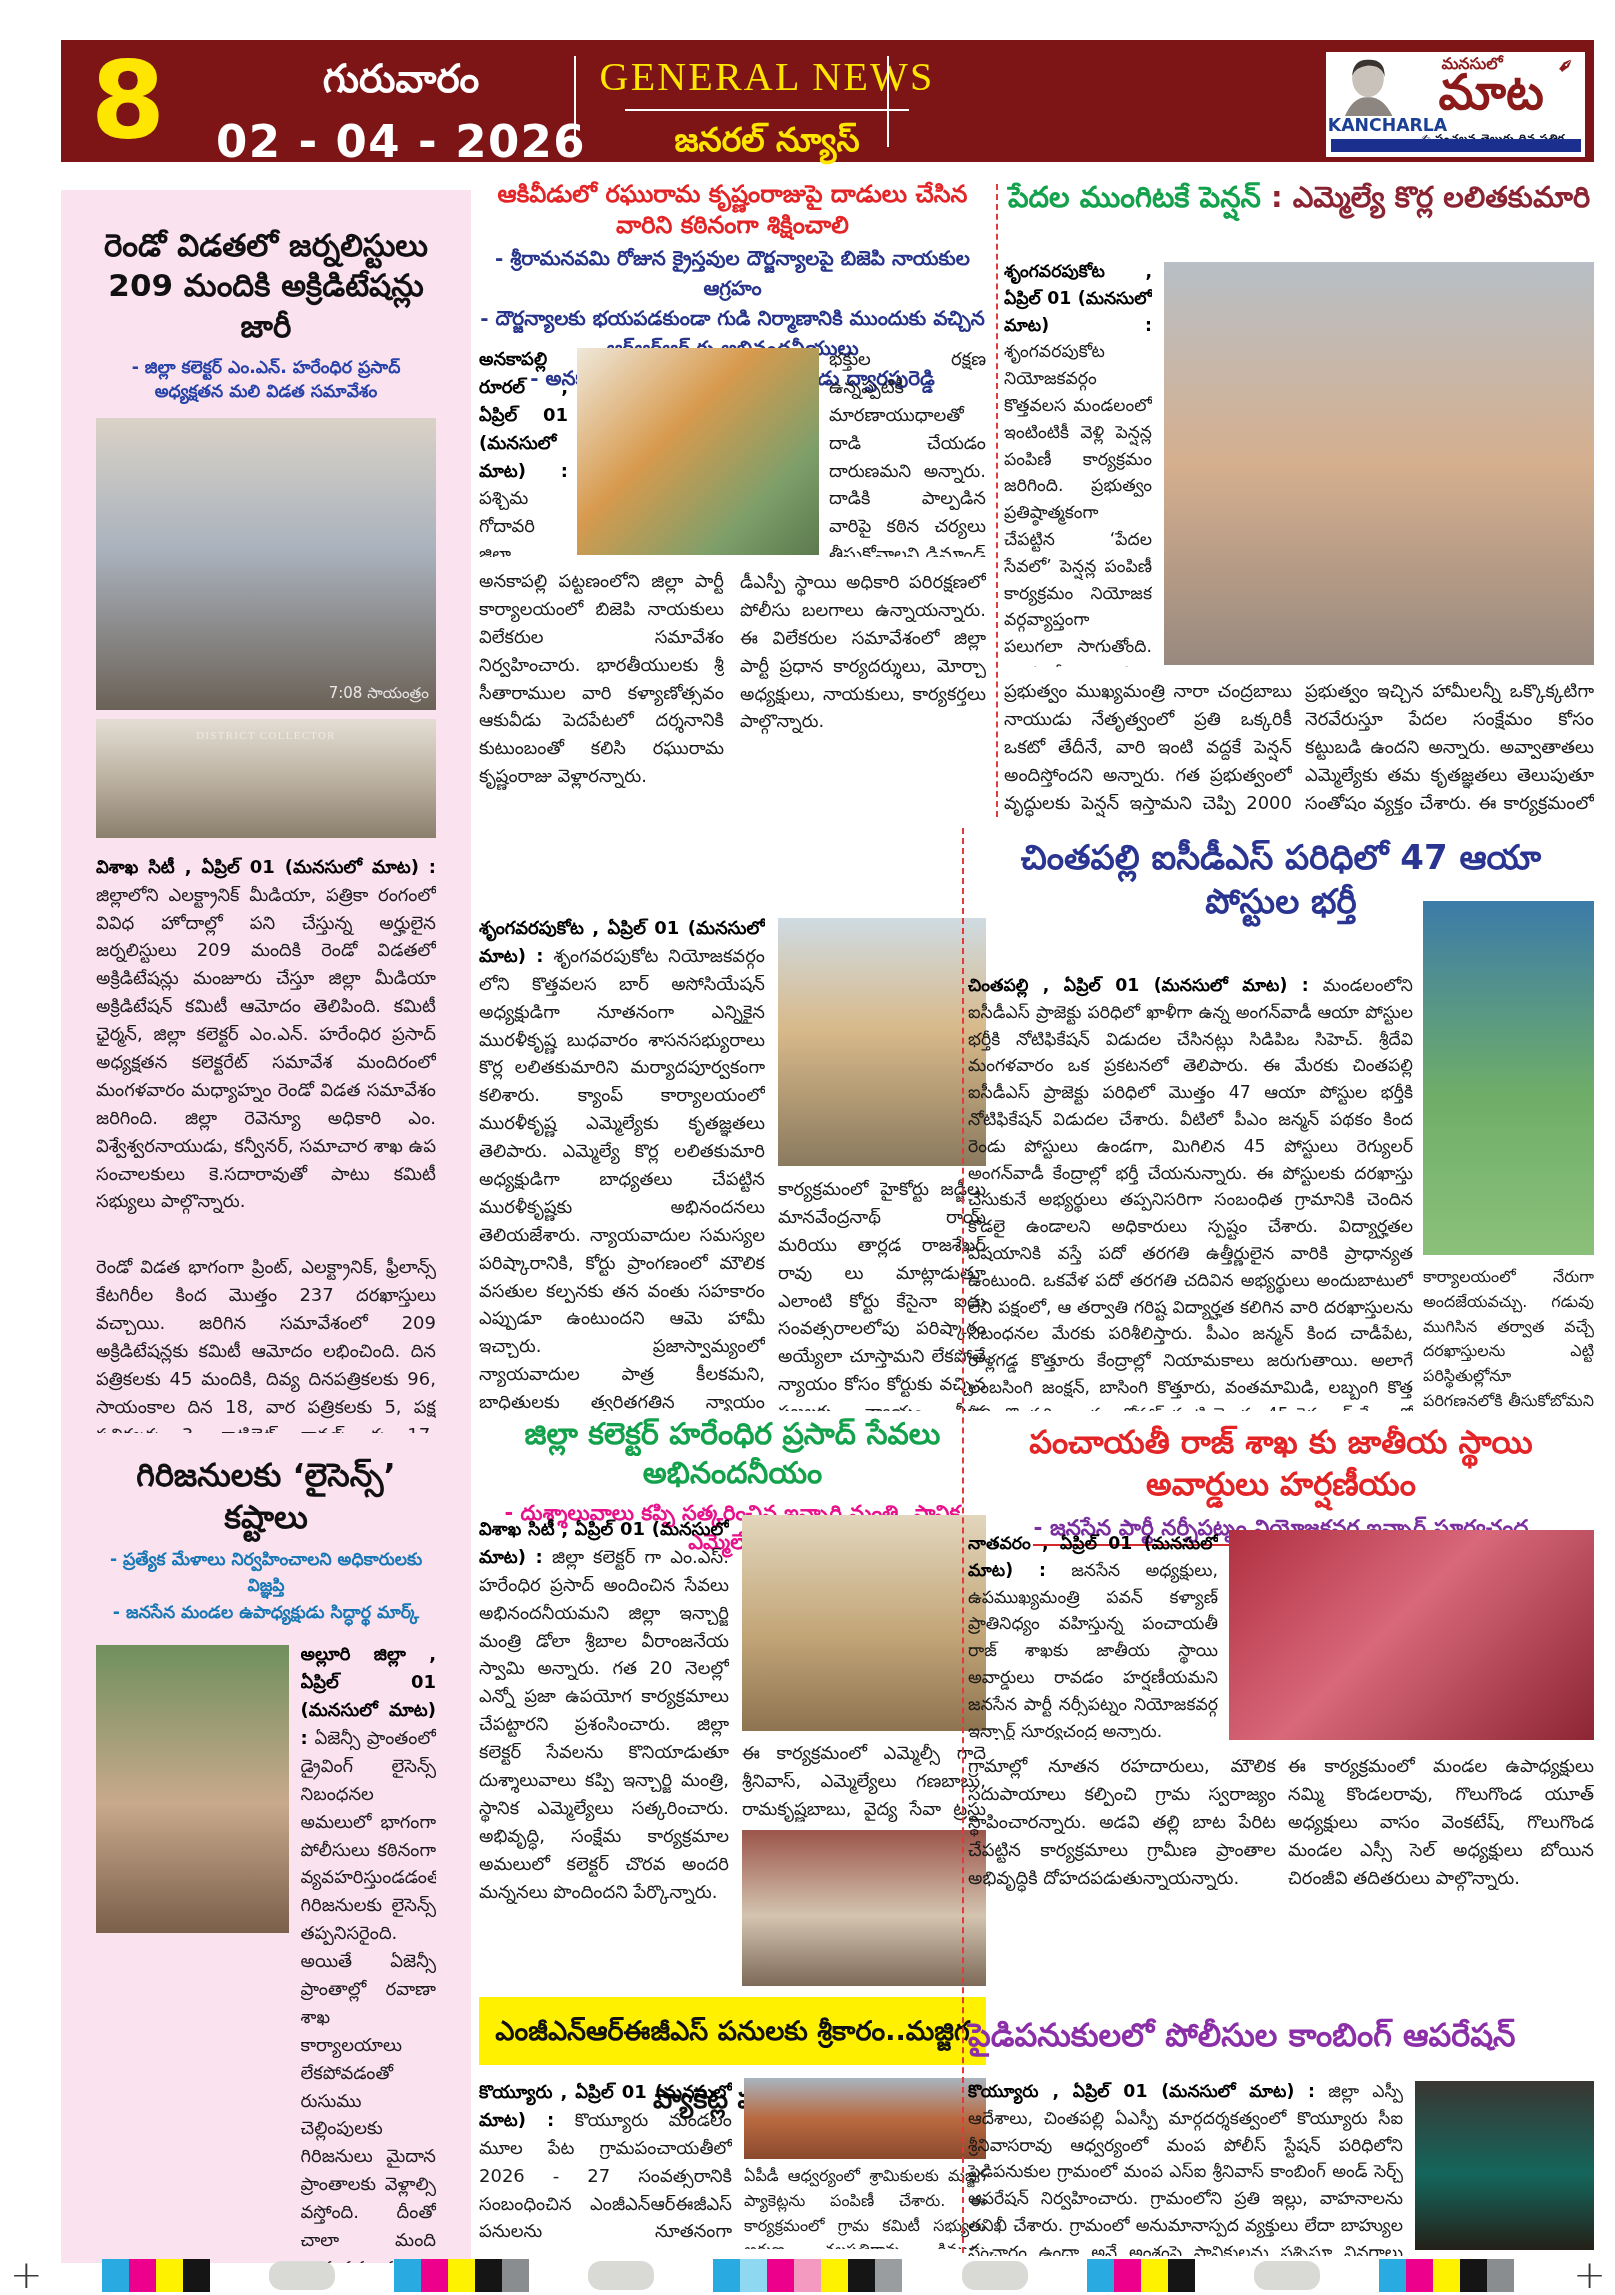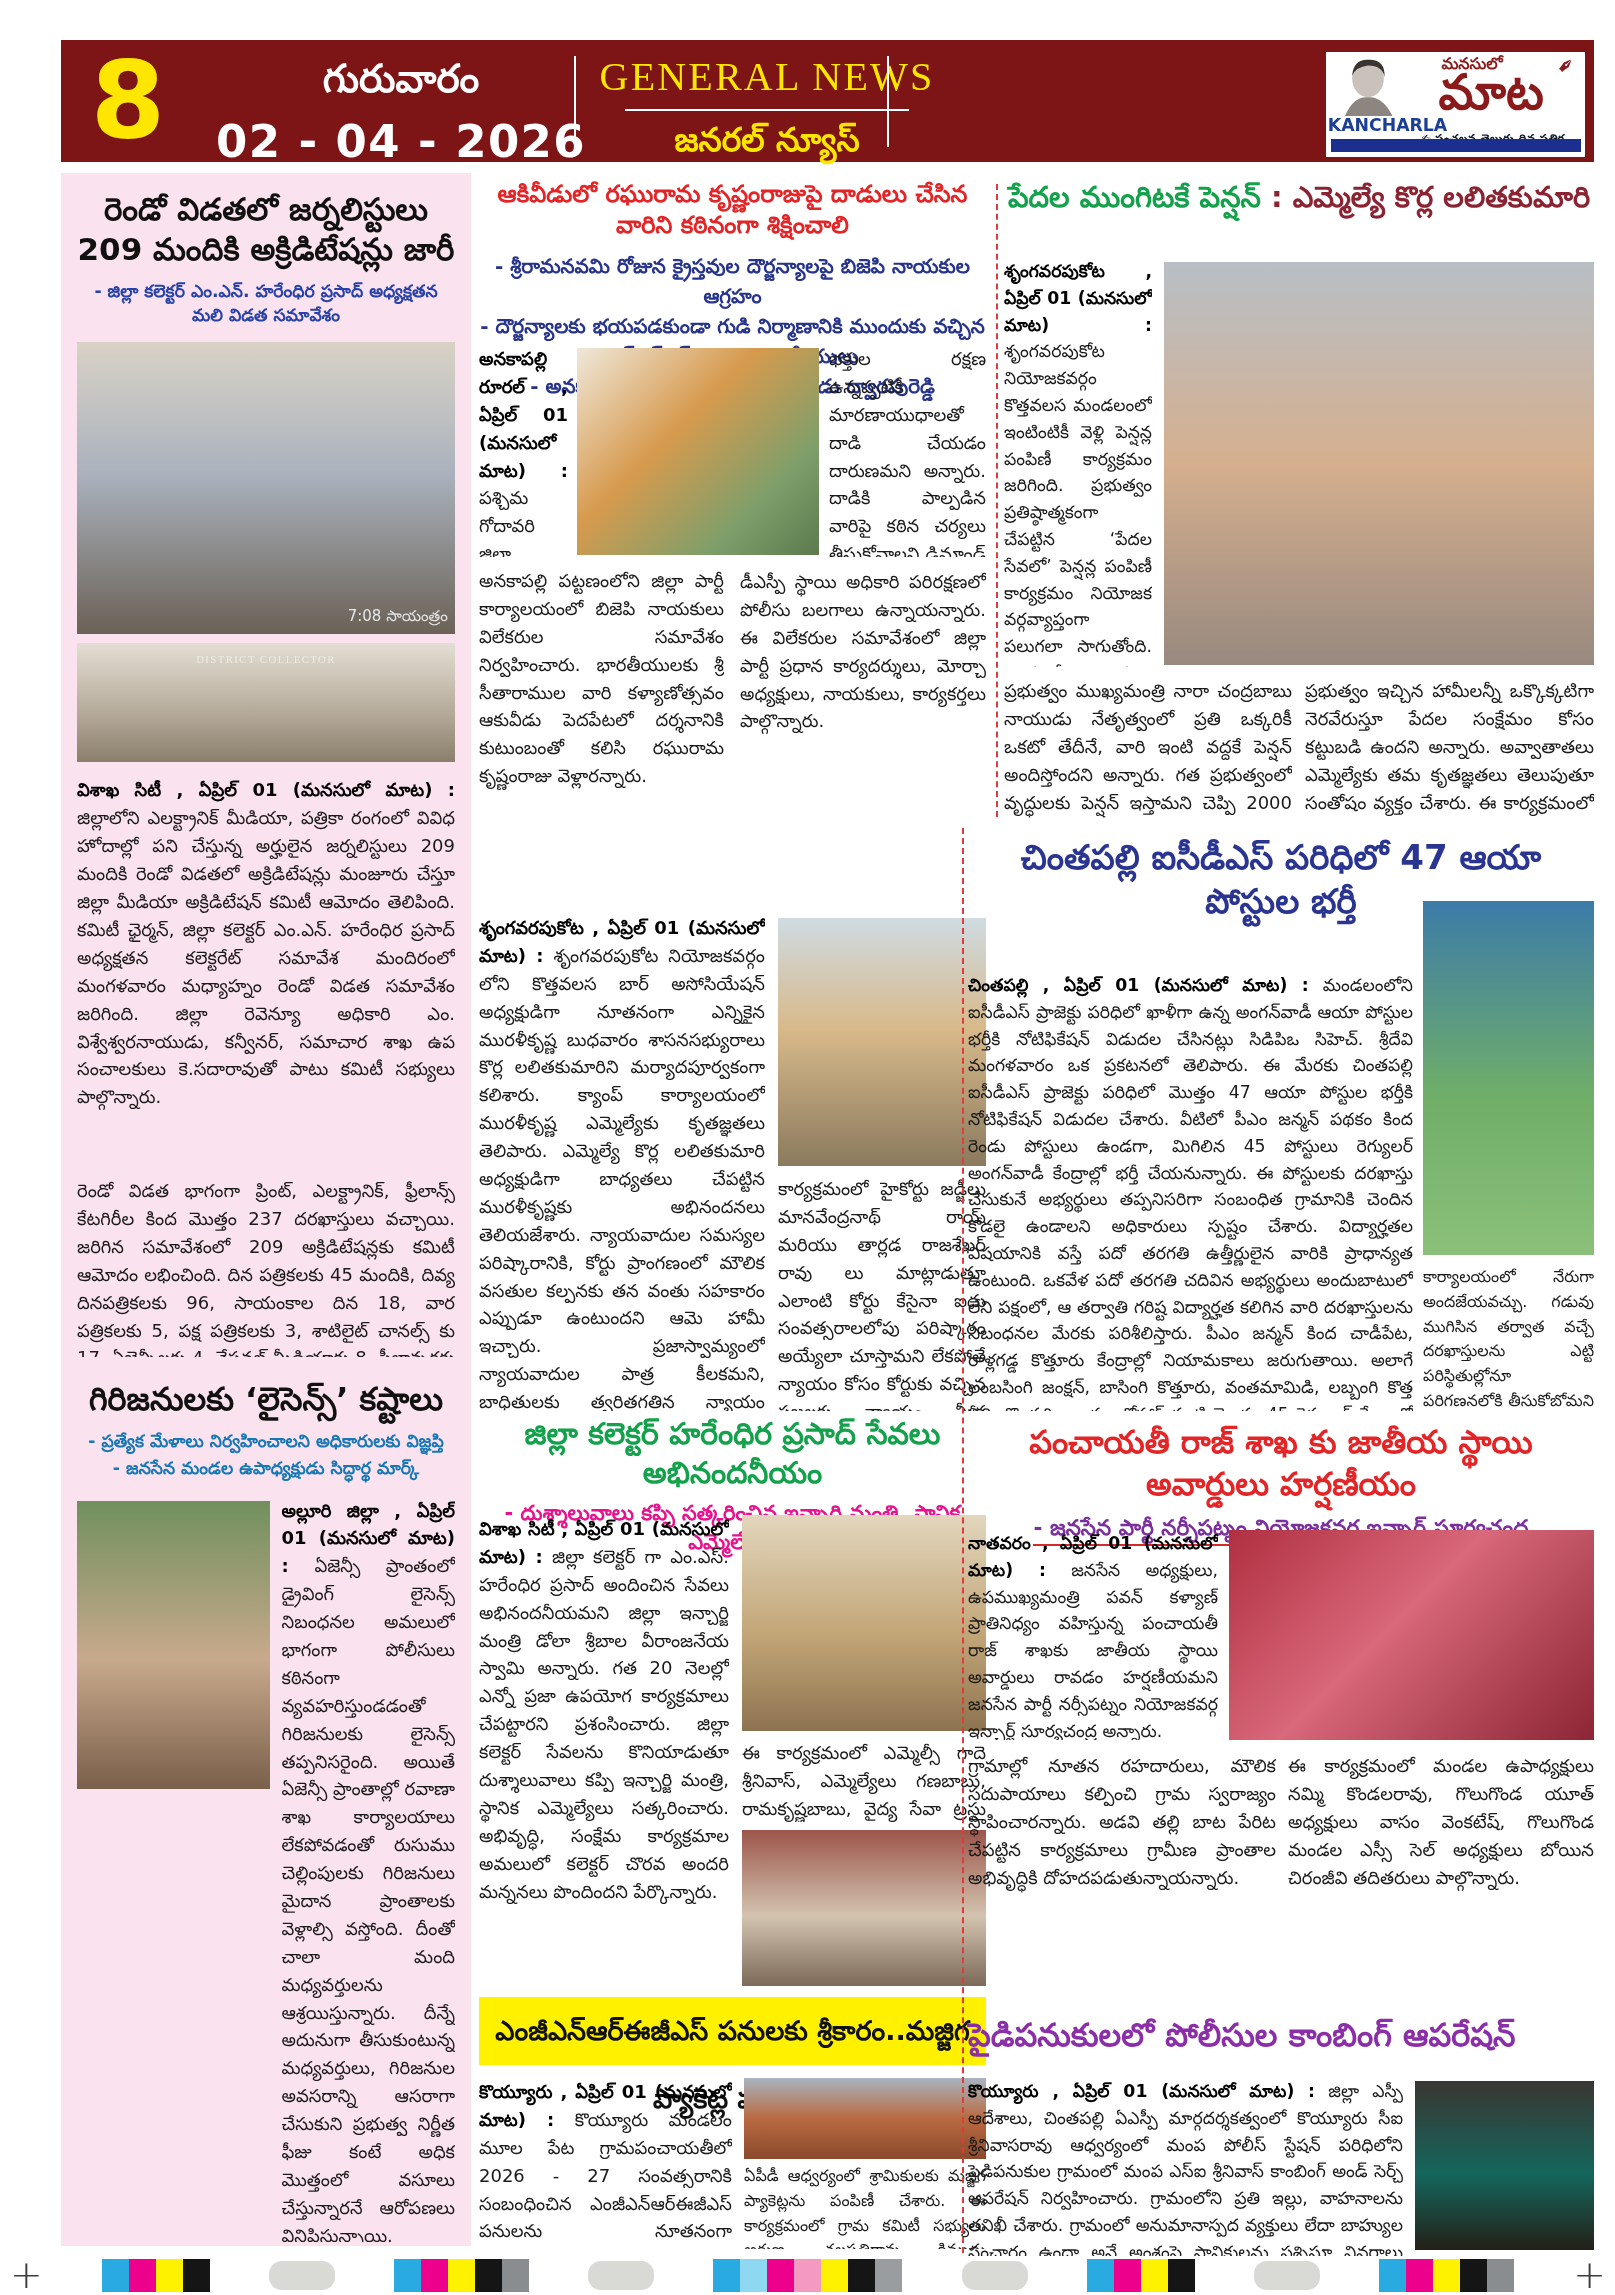--- a/index.html
+++ b/index.html
@@ -36,22 +36,22 @@
   .by { font-weight:bold; text-align:center; }
   .body { font-size:18px; line-height:1.55; text-align:justify; color:#1a1a1a; overflow:hidden; }
   .dl { font-weight:bold; color:#000; }
   .photo { background-size:cover; position:relative; }
   .ph-stamp { position:absolute; right:7.2px; bottom:5.8px; color:#f4f4f4; font-size:15px; opacity:.9; }
   .ph-sign { position:absolute; left:0; right:0; top:10px; text-align:center; color:#ffffff;
              font-size:10.8px; letter-spacing:1.4px; opacity:.55; font-family:"Liberation Serif", serif; }
   .vdash { position:absolute; width:0; border-left:2.9px dashed #E03A3A; }
 
   
-  .pinkcol { position:absolute; left:61px; top:173px; width:410px; height:2073px;
-             background:#FBE2EF; padding:16px; overflow:hidden; }
+  .pinkcol { position:absolute; left:61px; top:190px; width:410px; height:2073px;
+             background:#FBE2EF; padding:35px; overflow:hidden; }
   .pinkcol .h1 { font-size:31px; }
   .pinkcol .by1 { font-size:17.3px; color:#2742A8; margin:11.5px 0 13px; }
   .pinkcol .h2 { font-size:32px; margin-top:21.6px; }
   .pinkcol .byteal { font-size:17.3px; color:#1778B5; margin-top:8.6px; line-height:1.5; }
   .floatwrap { margin-top:14.4px; overflow:hidden; }
   .floatwrap .photo { float:left; width:193px; height:288px; margin:4.3px 11.5px 4.3px 0; }
 
   .yellowbox { background:#FFF100; color:#111; font-weight:bold; text-align:center;
                font-size:27px; line-height:68px; height:68px; }
 
@@ -124,21 +124,21 @@
           <b class="dl">అల్లూరి జిల్లా , ఏప్రిల్ 01 (మనసులో మాట) :</b>
           <span>ఏజెన్సీ ప్రాంతంలో డ్రైవింగ్ లైసెన్స్ నిబంధనల అమలులో భాగంగా పోలీసులు కఠినంగా వ్యవహరిస్తుండడంతో గిరిజనులకు లైసెన్స్ తప్పనిసరైంది. అయితే ఏజెన్సీ ప్రాంతాల్లో రవాణా శాఖ కార్యాలయాలు లేకపోవడంతో రుసుము చెల్లింపులకు గిరిజనులు మైదాన ప్రాంతాలకు వెళ్లాల్సి వస్తోంది. దీంతో చాలా మంది మధ్యవర్తులను ఆశ్రయిస్తున్నారు. దీన్నే అదునుగా తీసుకుంటున్న మధ్యవర్తులు, గిరిజనుల అవసరాన్ని ఆసరాగా చేసుకుని ప్రభుత్వ నిర్ణీత ఫీజు కంటే అధిక మొత్తంలో వసూలు చేస్తున్నారనే ఆరోపణలు వినిపిస్తున్నాయి.</span>
         </p>
 
       </div>
     </div>
   </div>
 
   <div class="art" style="left:479px; top:179px; width:507px; height:656px;">
     <div class="hl hl-red" style="font-size:24px;">ఆకివీడులో రఘురామ కృష్ణంరాజుపై దాడులు చేసిన వారిని కఠినంగా శిక్షించాలి</div>
-    <div style="margin-top:10px; line-height:1.5;">
+    <div style="margin-top:2px; line-height:1.5;">
       <div class="by" style="font-size:20px; color:#27348B;">- శ్రీరామనవమి రోజున క్రైస్తవుల దౌర్జన్యాలపై బిజెపి నాయకుల ఆగ్రహం</div>
       <div class="by" style="font-size:20px; color:#27348B;">- దౌర్జన్యాలకు భయపడకుండా గుడి నిర్మాణానికి ముందుకు వచ్చిన ఆర్ఆర్ఆర్ కు అభినందనీయులు</div>
       <div class="by" style="font-size:20px; color:#27348B;">- అనకాపల్లి జిల్లా బిజెపి పార్టీ అధ్యక్షుడు ద్వారపురెడ్డి పరమేశ్వరరావు</div>
     </div>
     <div style="position:absolute; left:0; top:166px; width:89px; height:212px;" class="body">
       <b class="dl">అనకాపల్లి రూరల్ , ఏప్రిల్ 01 (మనసులో మాట) :</b>
       <span>పశ్చిమ గోదావరి జిల్లా ఆకివీడులో శ్రీరామ నవమి వేడుకలలో పాల్గొన్న డిప్యూటీ స్పీకర్ రఘురామ కృష్ణం రాజు పై దాడికి పాల్పడిన వారిని కఠినంగా శిక్షించాలని అనకాపల్లి జిల్లా బిజెపి పార్టీ అధ్యక్షుడు ద్వారపురెడ్డి పరమేశ్వరరావు డిమాండ్ చేశారు.</span>
     </div>
     <div class="photo" style="position:absolute; left:98px; top:169px; width:242px; height:207px; background:linear-gradient(135deg,#efe8da 0%,#d79a4e 40%,#7e9f6a 75%,#5c7a4e 100%);"></div>
     <div style="position:absolute; left:350px; top:166px; right:0; height:212px;" class="body">భక్తుల రక్షణ ఉన్నప్పటికీ మారణాయుధాలతో దాడి చేయడం దారుణమని అన్నారు. దాడికి పాల్పడిన వారిపై కఠిన చర్యలు తీసుకోవాలని డిమాండ్ చేశారు.</div>

